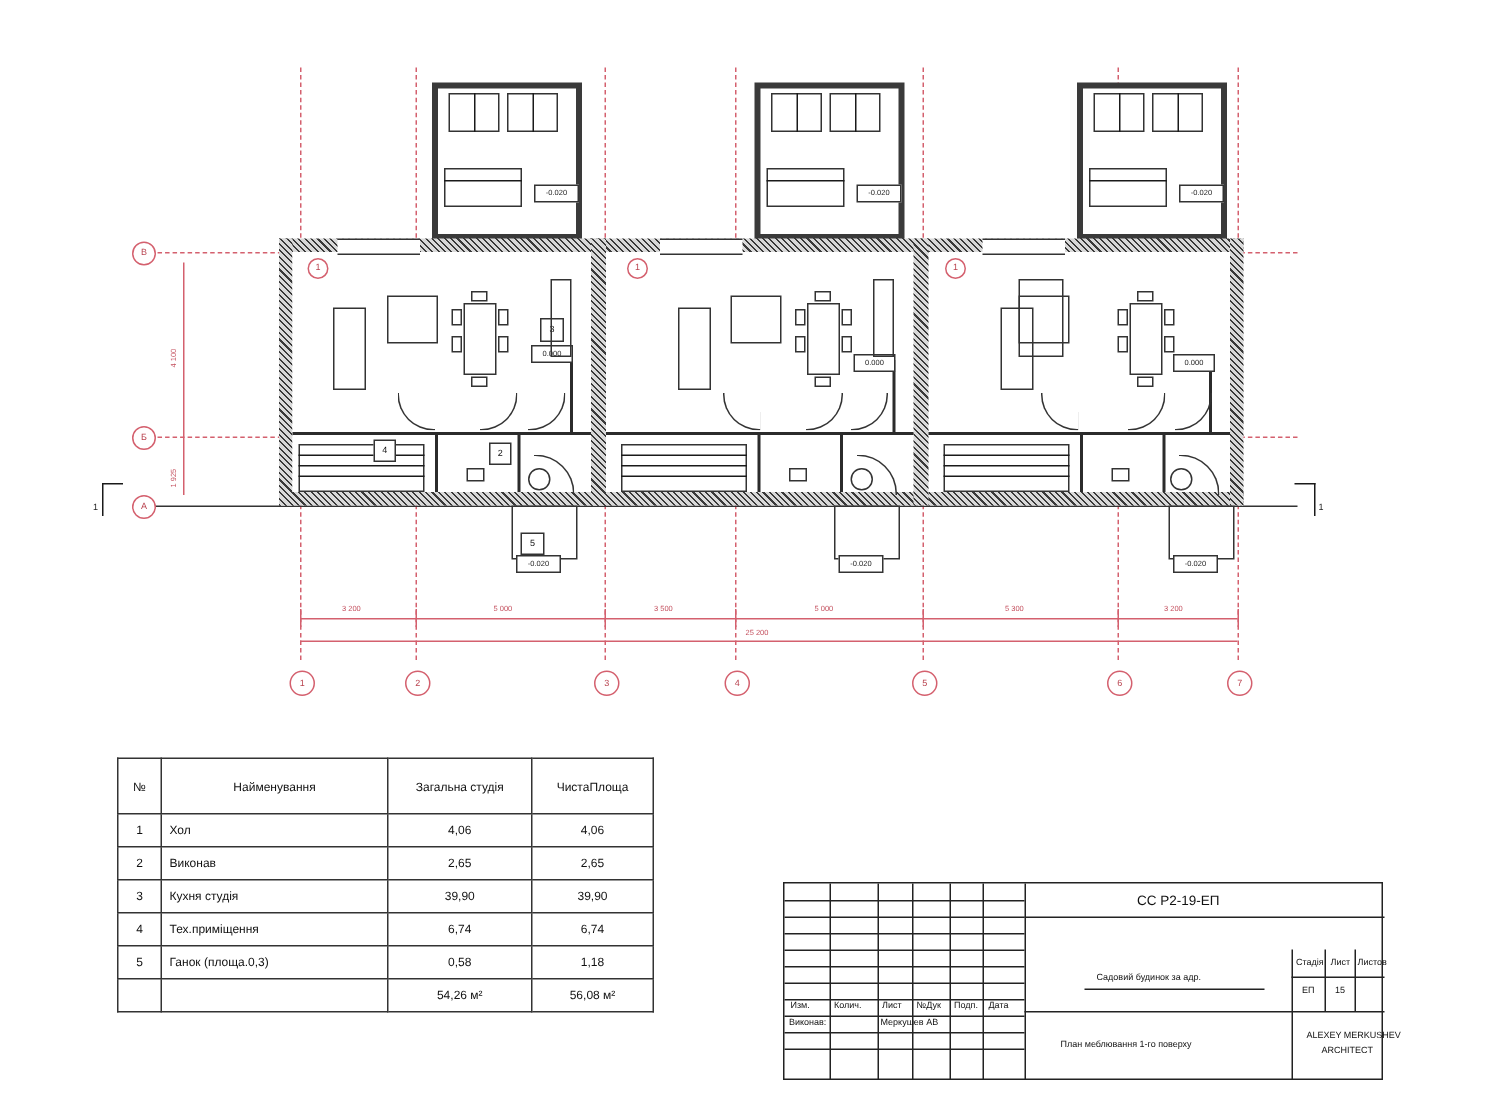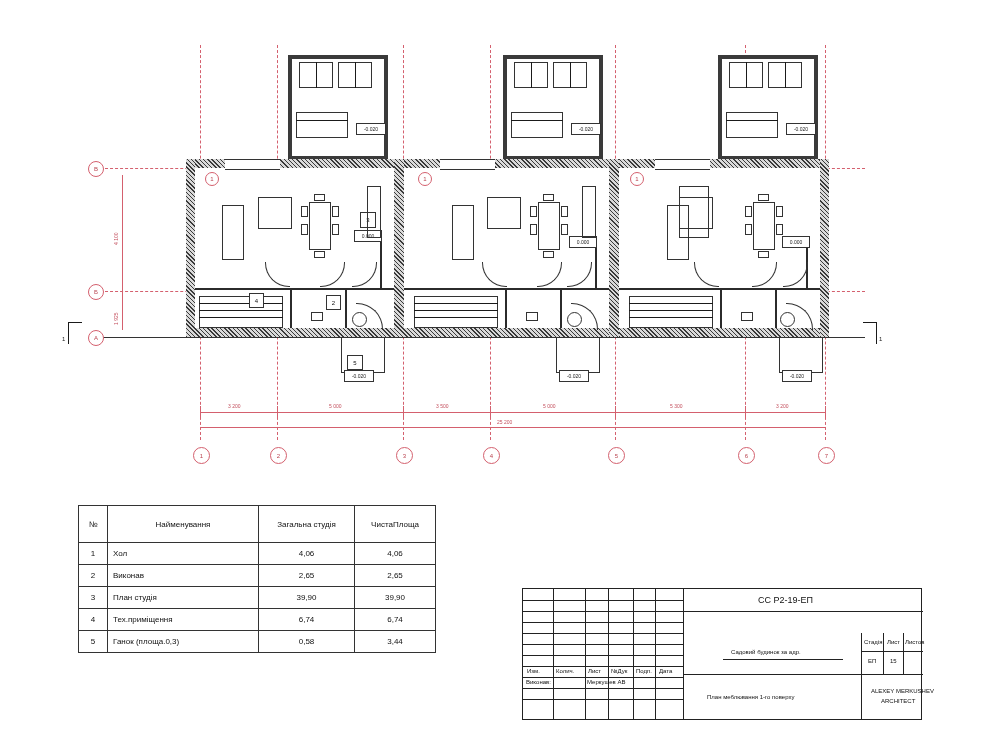--- a/index.html
+++ b/index.html
@@ -306,35 +306,41 @@
       <td class="a2">4,06</td>
     </tr>
     <tr>
       <td class="num">2</td>
       <td class="nm">Виконав</td>
       <td class="a1">2,65</td>
       <td class="a2">2,65</td>
     </tr>
     <tr>
       <td class="num">3</td>
-      <td class="nm">План студія</td>
+      <td class="nm">Кухня студія</td>
       <td class="a1">39,90</td>
       <td class="a2">39,90</td>
     </tr>
     <tr>
       <td class="num">4</td>
       <td class="nm">Тех.приміщення</td>
       <td class="a1">6,74</td>
       <td class="a2">6,74</td>
     </tr>
     <tr>
       <td class="num">5</td>
       <td class="nm">Ганок   (площа.0,3)</td>
       <td class="a1">0,58</td>
-      <td class="a2">3,44</td>
+      <td class="a2">1,18</td>
+    </tr>
+    <tr>
+      <td class="num"></td>
+      <td class="nm"></td>
+      <td class="a1">54,26 м²</td>
+      <td class="a2">56,08 м²</td>
     </tr>
   </tbody>
     </table>
 
   <div class="abs" style="left:522px;top:588px;width:400px;height:132px;border:1px solid #222;box-sizing:border-box;">
 
     <div class="tb" style="left:0;top:0;width:160px;height:131px;border:none;"></div>
     <div class="line" style="left:30px;top:0;width:1px;height:131px;background:#222;"></div>
     <div class="line" style="left:62px;top:0;width:1px;height:131px;background:#222;"></div>
     <div class="line" style="left:85px;top:0;width:1px;height:131px;background:#222;"></div>

